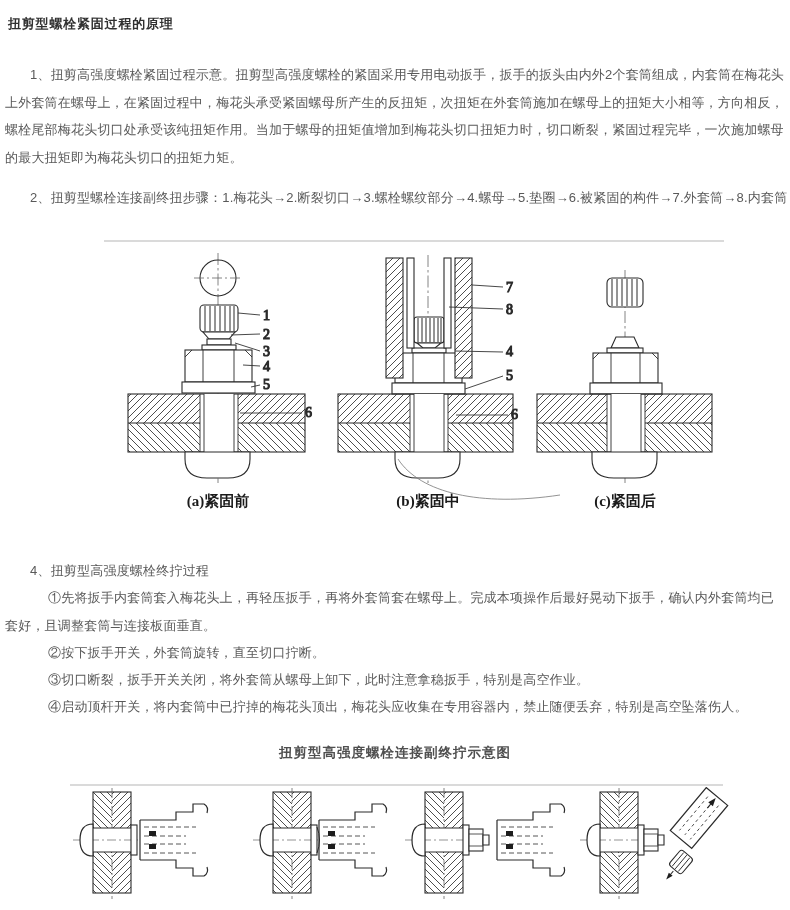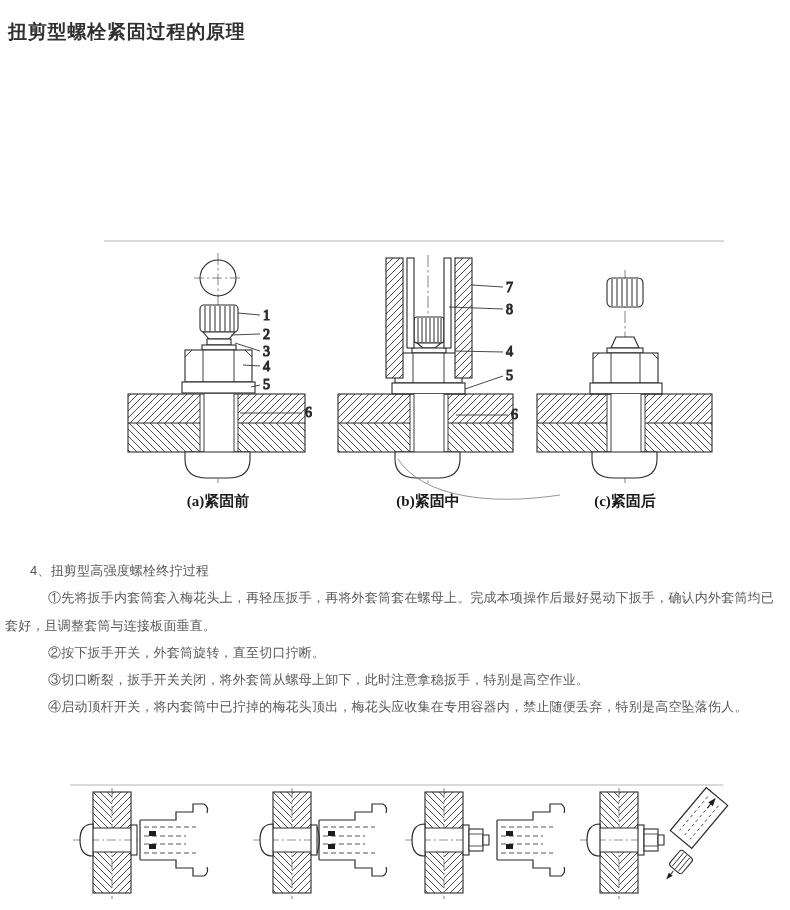--- a/index.html
+++ b/index.html
@@ -1,19 +1,19 @@
 <!DOCTYPE html>
 <html><head>
 <meta charset="utf-8">
 <style>
   html,body{margin:0;padding:0;background:#fff;}
   .page{position:relative;width:790px;height:910px;background:#fff;overflow:hidden;
         font-family:"Liberation Sans",sans-serif;}
   .abs{position:absolute;}
-  .title{top:6px;left:8px;font-size:19px;font-weight:bold;color:#303030;letter-spacing:.8px;}
+  .title{top:6px;left:8px;font-size:13px;font-weight:bold;color:#303030;letter-spacing:.8px;}
   .body-text{font-size:13px;line-height:27.5px;color:#595959;letter-spacing:.2px;margin:0;}
   .p1{top:61px;left:5px;width:783px;text-indent:25px;}
   .p2{top:184px;left:5px;width:783px;text-indent:25px;}
   .proc-h{top:557px;left:30px;width:740px;}
   .step{width:782px;left:5px;text-indent:43px;}
   .s1{top:584px;} .s2{top:639px;} .s3{top:666px;} .s4{top:693px;}
   .bot-h{top:739px;left:0;width:790px;text-align:center;font-size:13.5px;font-weight:bold;
          color:#4f4f4f;letter-spacing:1px;line-height:27px;margin:0;}
   .divider{height:2px;background:#dadada;border:0;margin:0;}
   .d1{top:240px;left:104px;width:620px;}
@@ -21,20 +21,22 @@
   svg text.num{font-family:"Liberation Serif",serif;font-size:14px;fill:#222;}
   svg text.cap{font-family:"Liberation Serif",serif;font-size:15px;font-weight:bold;fill:#1a1a1a;}
 </style>
 </head>
 <body>
 
 <div class="page">
 
   <h1 class="abs title">扭剪型螺栓紧固过程的原理</h1>
 
+  <p class="abs body-text p1">1、扭剪高强度螺栓紧固过程示意。扭剪型高强度螺栓的紧固采用专用电动扳手，扳手的扳头由内外2个套筒组成，内套筒在梅花头上外套筒在螺母上，在紧固过程中，梅花头承受紧固螺母所产生的反扭矩，次扭矩在外套筒施加在螺母上的扭矩大小相等，方向相反，螺栓尾部梅花头切口处承受该纯扭矩作用。当加于螺母的扭矩值增加到梅花头切口扭矩力时，切口断裂，紧固过程完毕，一次施加螺母的最大扭矩即为梅花头切口的扭矩力矩。</p>
+  <p class="abs body-text p2">2、扭剪型螺栓连接副终扭步骤：1.梅花头→2.断裂切口→3.螺栓螺纹部分→4.螺母→5.垫圈→6.被紧固的构件→7.外套筒→8.内套筒</p>
 
   <hr class="abs divider d1">
 
   <svg class="abs" style="top:245px;left:0" width="790" height="292" viewBox="0 0 790 292">
     <defs>
       <pattern id="hUp" width="7" height="7" patternUnits="userSpaceOnUse">
         <path d="M-1,1 L1,-1 M0,7 L7,0 M6,8 L8,6" stroke="#3a3a3a" stroke-width="0.9"></path>
       </pattern>
       <pattern id="hDn" width="7" height="7" patternUnits="userSpaceOnUse">
         <path d="M-1,6 L1,8 M0,0 L7,7 M6,-1 L8,1" stroke="#3a3a3a" stroke-width="0.9"></path>
@@ -170,20 +172,21 @@
       <text class="cap" x="625" y="261" text-anchor="middle" stroke="none">(c)紧固后</text>
     </g>
   </svg>
 
   <p class="abs body-text proc-h">4、扭剪型高强度螺栓终拧过程</p>
   <p class="abs body-text step s2">②按下扳手开关，外套筒旋转，直至切口拧断。</p>
   <p class="abs body-text step s1">①先将扳手内套筒套入梅花头上，再轻压扳手，再将外套筒套在螺母上。完成本项操作后最好晃动下扳手，确认内外套筒均已套好，且调整套筒与连接板面垂直。</p>
   <p class="abs body-text step s4">④启动顶杆开关，将内套筒中已拧掉的梅花头顶出，梅花头应收集在专用容器内，禁止随便丢弃，特别是高空坠落伤人。</p>
   <p class="abs body-text step s3">③切口断裂，扳手开关关闭，将外套筒从螺母上卸下，此时注意拿稳扳手，特别是高空作业。</p>
 
+  <h3 class="abs bot-h">扭剪型高强度螺栓连接副终拧示意图</h3>
 
   <hr class="abs divider d2">
 
   <svg class="abs" style="top:787px;left:0" width="790" height="123" viewBox="0 0 790 123">
     <defs>
       <pattern id="hUp2" width="7" height="7" patternUnits="userSpaceOnUse">
         <path d="M-1,1 L1,-1 M0,7 L7,0 M6,8 L8,6" stroke="#3a3a3a" stroke-width="0.9"></path>
       </pattern>
       <pattern id="hDn2" width="7" height="7" patternUnits="userSpaceOnUse">
         <path d="M-1,6 L1,8 M0,0 L7,7 M6,-1 L8,1" stroke="#3a3a3a" stroke-width="0.9"></path>

